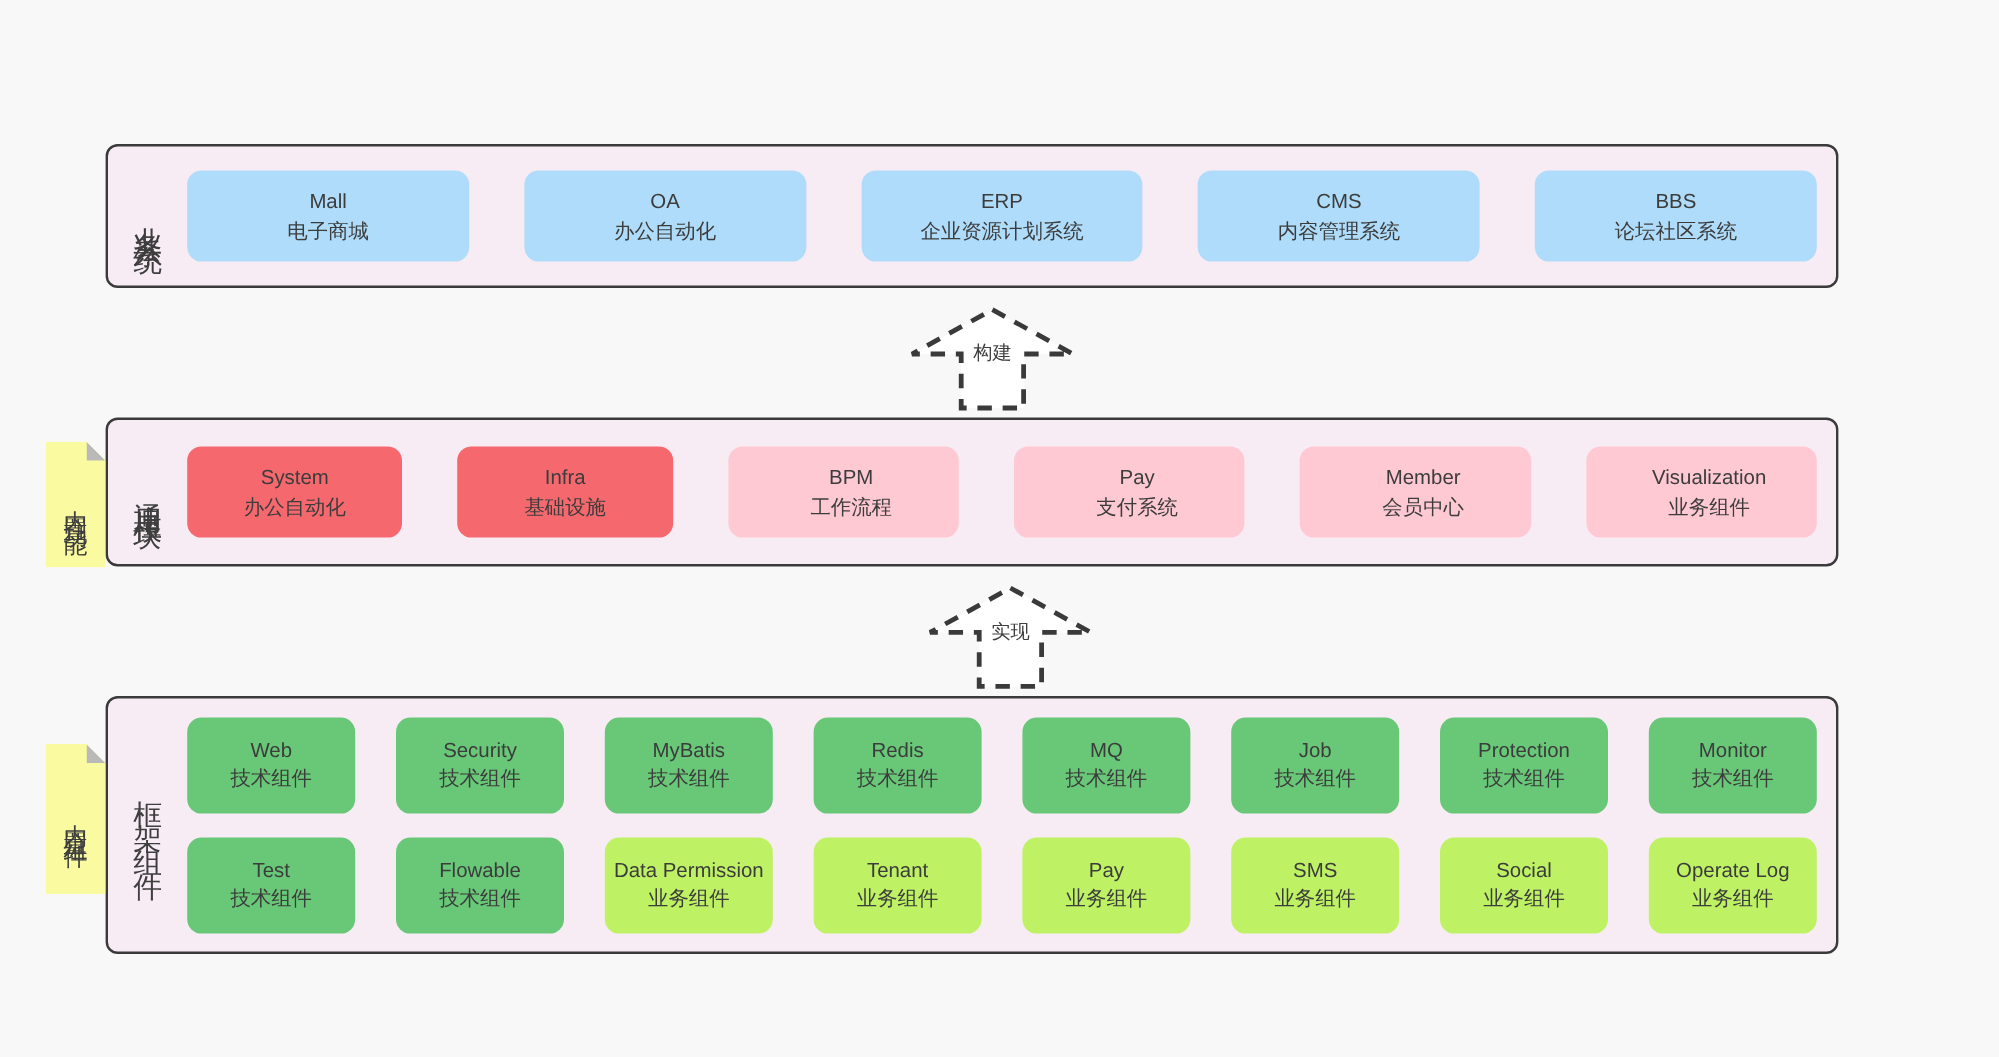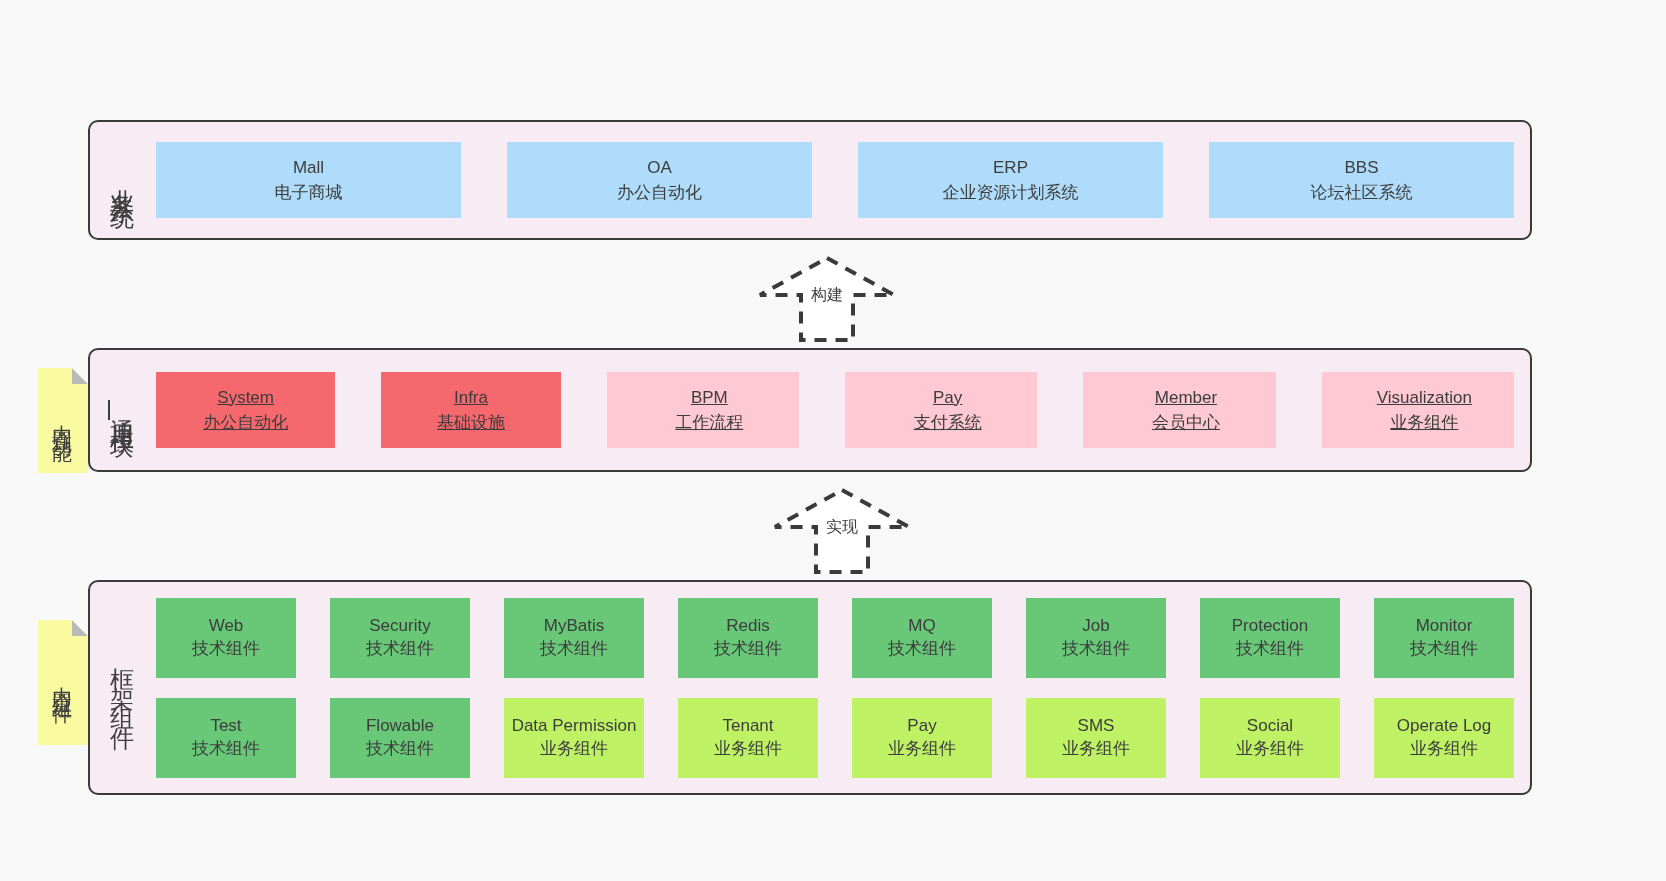--- a/index.html
+++ b/index.html
@@ -19,21 +19,21 @@
     writing-mode:vertical-rl;text-orientation:upright;
     font-size:24px;letter-spacing:5px;color:#3e3e3e;
     margin:0 18px 0 6px;white-space:nowrap;flex:0 0 auto;
     display:flex;align-items:center;
   }
   .band-tall .band-label{letter-spacing:20px;}
   .boxes{flex:1;display:flex;gap:46px;align-items:center;}
   .rows{flex:1;display:flex;flex-direction:column;gap:20px;}
   .rows .boxes{gap:34px;}
   .box{
-    flex:1;height:76px;border-radius:0;
+    flex:1;height:76px;border-radius:12px;
     display:flex;flex-direction:column;justify-content:center;align-items:center;
     font-size:17px;line-height:1.5;text-align:center;
   }
   .rows .box{height:80px;line-height:1.35;}
   .box .t,.box .s{width:100%;}
   .blue{background:#aedcfa;}
   .red{background:#f5696e;}
   .pink{background:#ffc9d3;padding-left:13px;}
   .gdark{background:#68c878;}
   .glight{background:#bef264;}
@@ -69,34 +69,38 @@
     </div>
     <div class="box blue">
       <div class="t">OA</div>
       <div class="s">办公自动化</div>
     </div>
     <div class="box blue">
       <div class="t">ERP</div>
       <div class="s">企业资源计划系统</div>
     </div>
     <div class="box blue">
+      <div class="t">CMS</div>
+      <div class="s">内容管理系统</div>
+    </div>
+    <div class="box blue">
       <div class="t">BBS</div>
       <div class="s">论坛社区系统</div>
     </div>
   </div>
 </div>
 
 <div class="arrow" style="left:757px;top:255px;">
   <svg viewBox="0 0 140 88">
     <path d="M70 3 L137 40 L96 40 L96 85 L44 85 L44 40 L3 40 Z" fill="#ffffff" stroke="#3a3a3a" stroke-width="4" stroke-dasharray="12 9"></path>
   </svg>
   <span class="alabel">构建</span>
 </div>
 
-<div class="band" style="top:348px;height:124px;text-decoration:underline;">
+<div class="band" style="top:348px;height:124px;">
   <div class="band-label">通用模块</div>
   <div class="boxes">
     <div class="box red">
       <div class="t">System</div>
       <div class="s">办公自动化</div>
     </div>
     <div class="box red">
       <div class="t">Infra</div>
       <div class="s">基础设施</div>
     </div>

